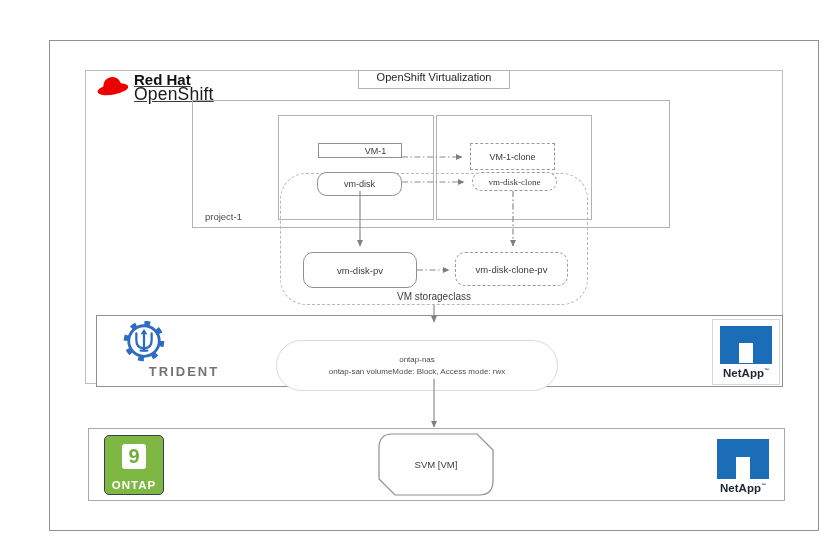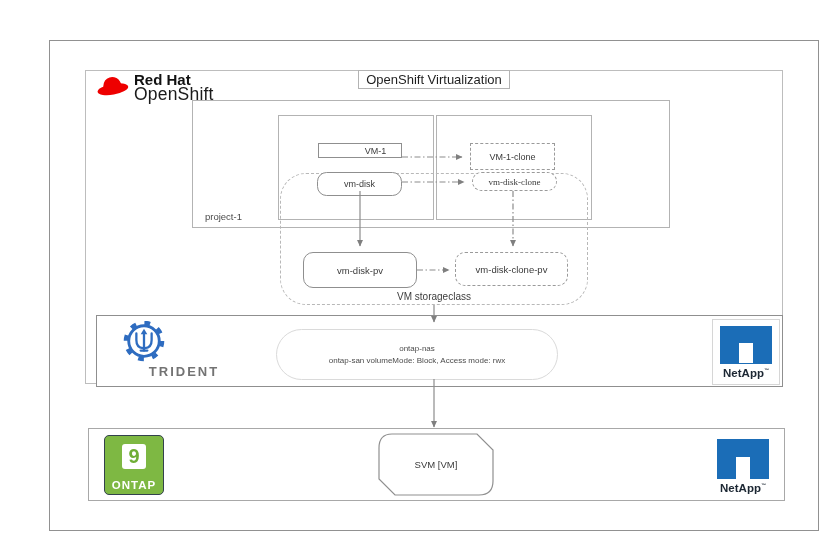--- a/index.html
+++ b/index.html
@@ -2,24 +2,24 @@
 <html><head>
 <meta charset="utf-8">
 <style>
   html,body{margin:0;padding:0;background:#fff;}
   .canvas{position:relative;width:840px;height:546px;background:#fff;overflow:hidden;
           font-family:"Liberation Sans",sans-serif;color:#3d3d3d;}
   .abs{position:absolute;box-sizing:border-box;}
   .outer{left:49px;top:40px;width:770px;height:491px;border:1.5px solid #919191;background:#fff;}
   .bigbox{left:85px;top:70px;width:698px;height:314px;border:1px solid #bdbdbd;background:#fff;}
   .badge{left:358px;top:70px;width:152px;height:19px;border:1px solid #b3b3b3;background:#fff;
-         display:flex;align-items:center;justify-content:center;font-size:13px;color:#1f1f1f;}
+         display:flex;align-items:flex-start;justify-content:center;font-size:11px;color:#1f1f1f;}
   .rh-logo{left:96px;top:71px;width:140px;height:40px;}
   .rh-hat{position:absolute;left:0;top:2px;}
-  .rh-text{position:absolute;left:38px;top:1px;line-height:15px;white-space:nowrap;}
+  .rh-text{position:absolute;left:38px;top:1px;line-height:15px;white-space:nowrap;text-decoration:underline;}
   .rh-line1{font-size:15px;font-weight:700;color:#111;}
   .rh-line2{font-size:17.5px;font-weight:400;color:#1b1b1b;letter-spacing:.2px;}
   .projectbox{left:192px;top:100px;width:478px;height:128px;border:1px solid #b3b3b3;}
   .project-label{position:absolute;left:12px;bottom:5px;font-size:9.5px;color:#4a4a4a;}
   .subbox{border:1px solid #b3b3b3;background:transparent;}
   .subL{left:278px;top:115px;width:156px;height:105px;}
   .subR{left:436px;top:115px;width:156px;height:105px;}
   .storagecls{left:280px;top:173px;width:308px;height:132px;border:1px dashed #b8b8b8;border-radius:26px;}
   .sc-label{position:absolute;left:0;bottom:2px;width:100%;text-align:center;font-size:10px;color:#3d3d3d;}
   .node{display:flex;align-items:center;justify-content:center;background:#fff;
@@ -27,21 +27,21 @@
   .vm1{left:318px;top:143px;width:84px;height:15px;padding-left:31px;}
   .vmdisk{left:317px;top:172px;width:85px;height:24px;border-radius:9.5px;}
   .vm1clone{left:470px;top:143px;width:85px;height:27px;border-style:dashed;border-color:#9a9a9a;}
   .vmdiskclone{left:472px;top:172px;width:85px;height:19px;border-radius:9.5px;border-style:dashed;border-color:#9a9a9a;font-family:Liberation Serif, serif;}
   .pv1{left:303px;top:252px;width:114px;height:36px;border-radius:10px;font-size:9.5px;}
   .pv2{left:455px;top:252px;width:113px;height:34px;border-radius:10px;border-style:dashed;border-color:#9a9a9a;font-size:9.5px;}
   .tridentbox{left:96px;top:315px;width:687px;height:72px;border:1px solid #8f8f8f;background:#fff;}
   .gear{position:absolute;left:24px;top:5px;}
   .trident-word{position:absolute;left:4px;top:48px;width:86px;text-align:center;
                 font-size:13px;font-weight:800;letter-spacing:2px;color:#737373;margin-left:40px;}
-  .pill{left:179px;top:13px;width:282px;height:51px;border:1px solid #dadada;border-radius:26px;
+  .pill{left:179px;top:24px;width:282px;height:51px;border:1px solid #dadada;border-radius:26px;
         display:flex;flex-direction:column;align-items:center;justify-content:center;
         font-size:8px;color:#4c4c4c;line-height:12px;background:#fff;position:absolute;box-sizing:border-box;}
   .netapp-frame{left:615px;top:3px;width:68px;height:66px;border:1px solid #d6d6d6;background:#fff;
                 display:flex;flex-direction:column;align-items:center;justify-content:center;position:absolute;box-sizing:border-box;}
   .na-sq{position:relative;width:52px;height:38px;background:#1b6db7;}
   .na-sq .slot{position:absolute;left:36%;top:45%;width:27%;height:55%;background:#fff;}
   .na-word{font-size:11.5px;font-weight:700;color:#1c2733;margin-top:3px;white-space:nowrap;}
   .na-word .tm{font-size:5px;vertical-align:super;}
   .bottombox{left:88px;top:428px;width:697px;height:73px;border:1px solid #a8a8a8;background:#fff;}
   .ontap{position:absolute;left:15px;top:6px;width:60px;height:60px;background:#7eb843;

